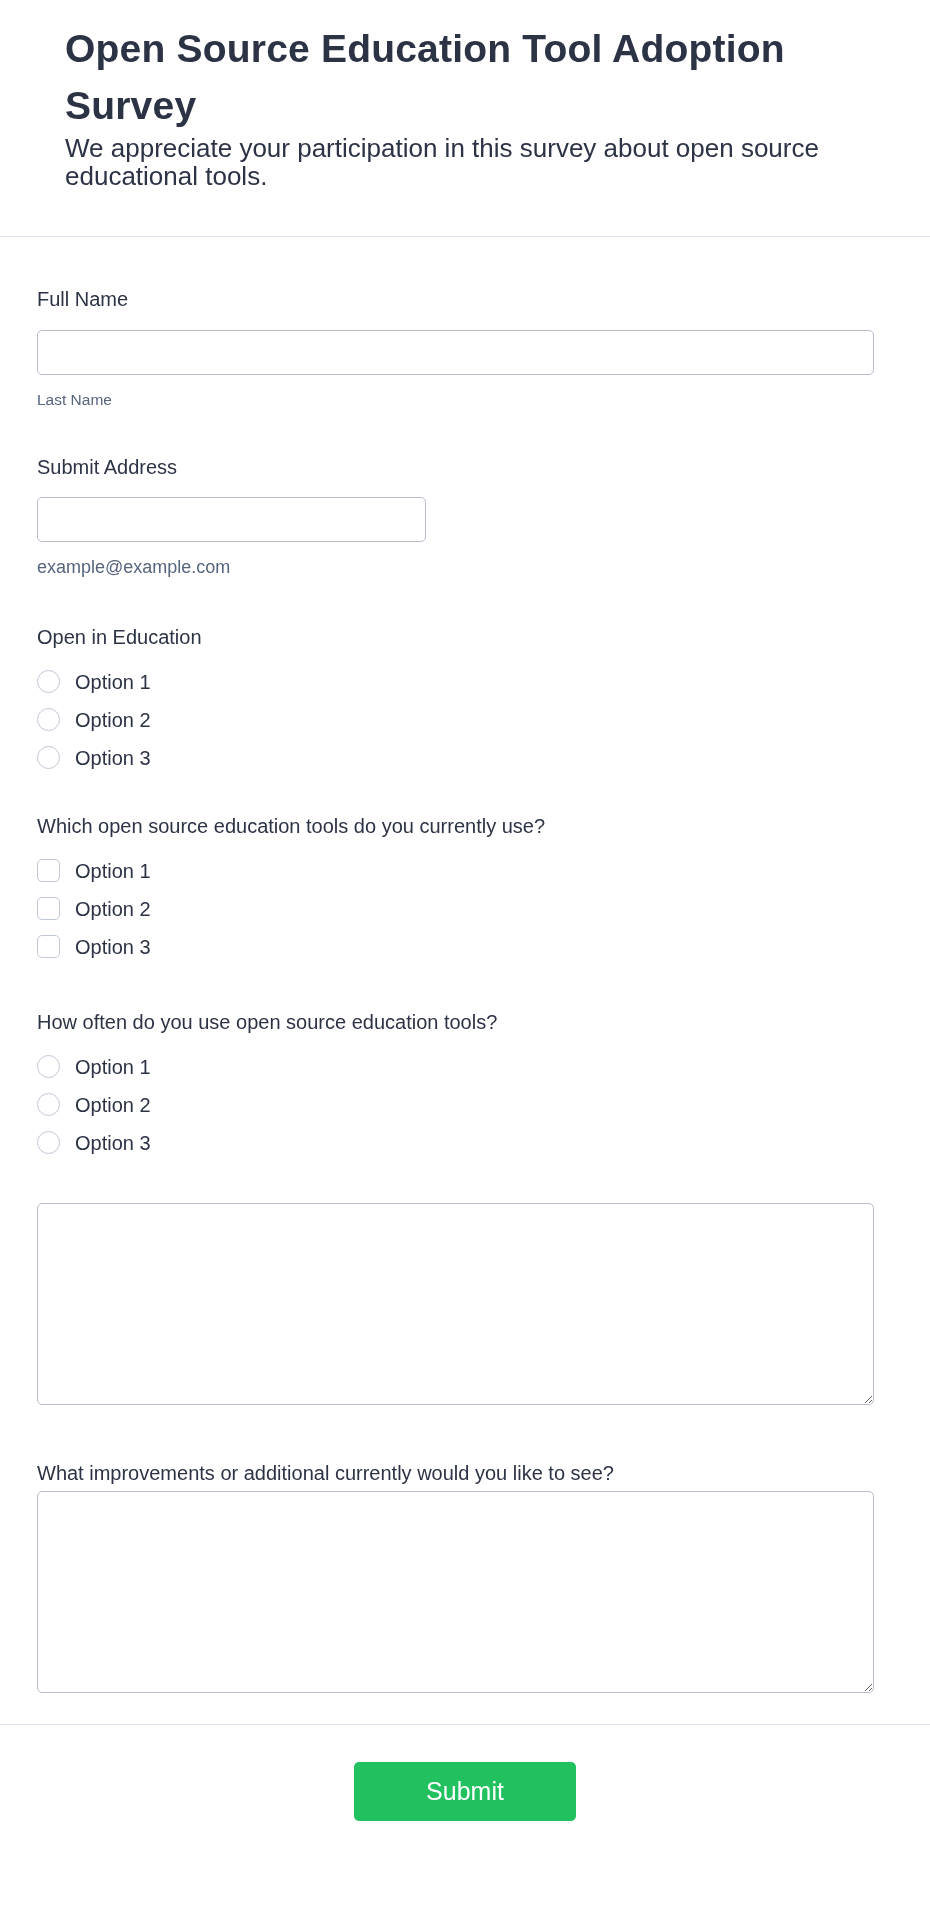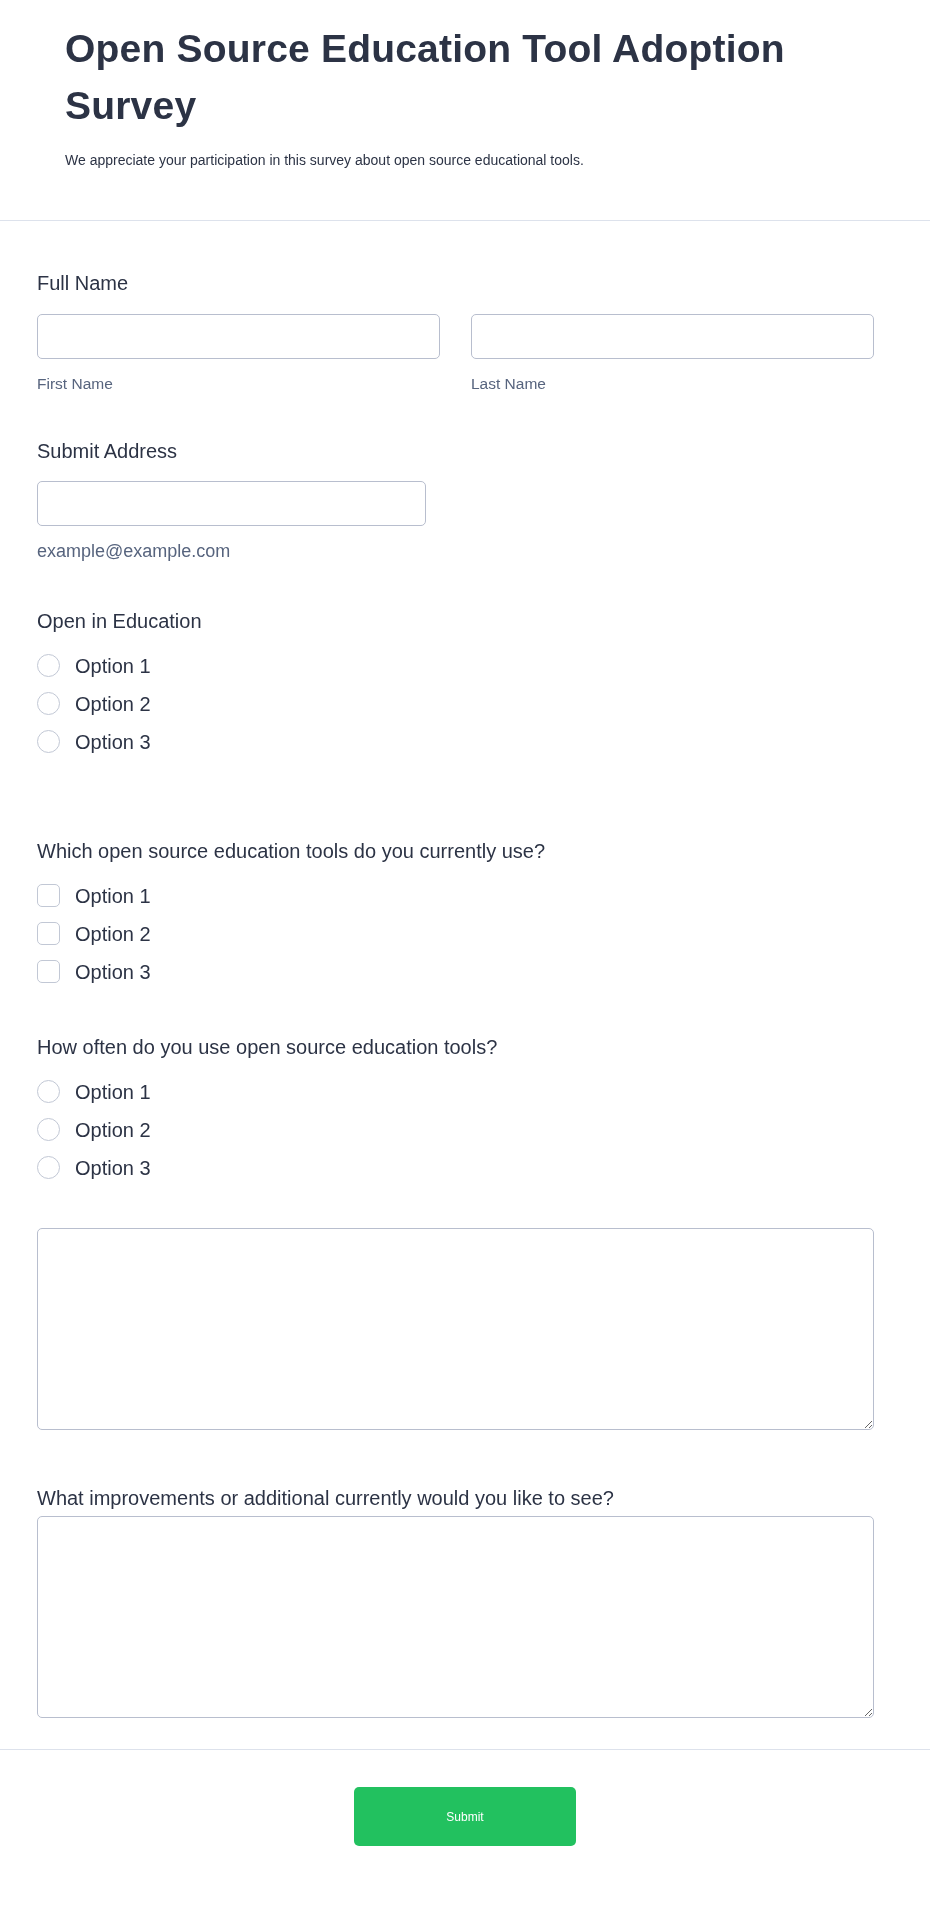--- a/index.html
+++ b/index.html
@@ -17,22 +17,21 @@
   
   .form-header { padding: 20px 56px 46px 65px; }
   .form-title {
     font-size: 39px;
     font-weight: 700;
     line-height: 57px;
     color: #2c3345;
     letter-spacing: 0.2px;
   }
   .form-subtitle {
-    margin-top: 12px;
-    font-size: 14px;
+    font-size: 26px;
     line-height: 28px;
     color: #2c3345;
   }
   .divider {
     height: 1px;
     background: #dde2ec;
     width: 100%;
   }
   
   .form-body { padding: 0 56px 0 37px; }
@@ -66,21 +65,21 @@
   .name-col { flex: 1 1 0; }
   .name-col .text-input { width: 100%; }
   .name-col .sublabel { margin-top: 15px; }
 
   .q-email { margin-top: 46px; }
   .q-email .text-input { margin-top: 18px; }
   .q-email .sublabel { margin-top: 16px; font-size: 18px; }
 
   .q-options { margin-top: 48px; }
   .q-options .q-label { margin-bottom: 17px; }
-  .q-checkbox { margin-top: 82px; }
+  .q-checkbox { margin-top: 41px; }
   .opt-row {
     display: flex;
     align-items: center;
     gap: 15px;
     height: 31px;
     margin-bottom: 7px;
     cursor: pointer;
     width: max-content;
     justify-content: center;
   }
@@ -120,21 +119,21 @@
   .footer-divider { margin-top: 31px; }
   .form-footer { padding: 37px 0 51px 0; display: flex; justify-content: center; }
   .submit-btn {
     width: 222px;
     height: 59px;
     border: none;
     border-radius: 5px;
     background: #22c15f;
     color: #ffffff;
     font-family: inherit;
-    font-size: 12px;
+    font-size: 25px;
     font-weight: 500;
     cursor: pointer;
   }
 </style>
 </head>
 <body>
 
 <div class="page">
 
   <header class="form-header">
@@ -142,24 +141,20 @@
     <p class="form-subtitle">We appreciate your participation in this survey about open source educational tools.</p>
   </header>
 
   <div class="divider"></div>
 
   <main class="form-body">
 
     <section class="question q-fullname">
       <div class="q-label">Full Name</div>
       <div class="name-row">
-        <div class="name-col">
-          <input type="text" class="text-input" aria-label="First Name" style="">
-          <div class="sublabel">First Name</div>
-        </div>
         <div class="name-col">
           <input type="text" class="text-input" aria-label="Last Name" style="">
           <div class="sublabel">Last Name</div>
         </div>
       </div>
     </section>
 
     <section class="question q-email">
       <div class="q-label">Submit Address</div>
       <input type="text" class="text-input" aria-label="Email Address" style="">

